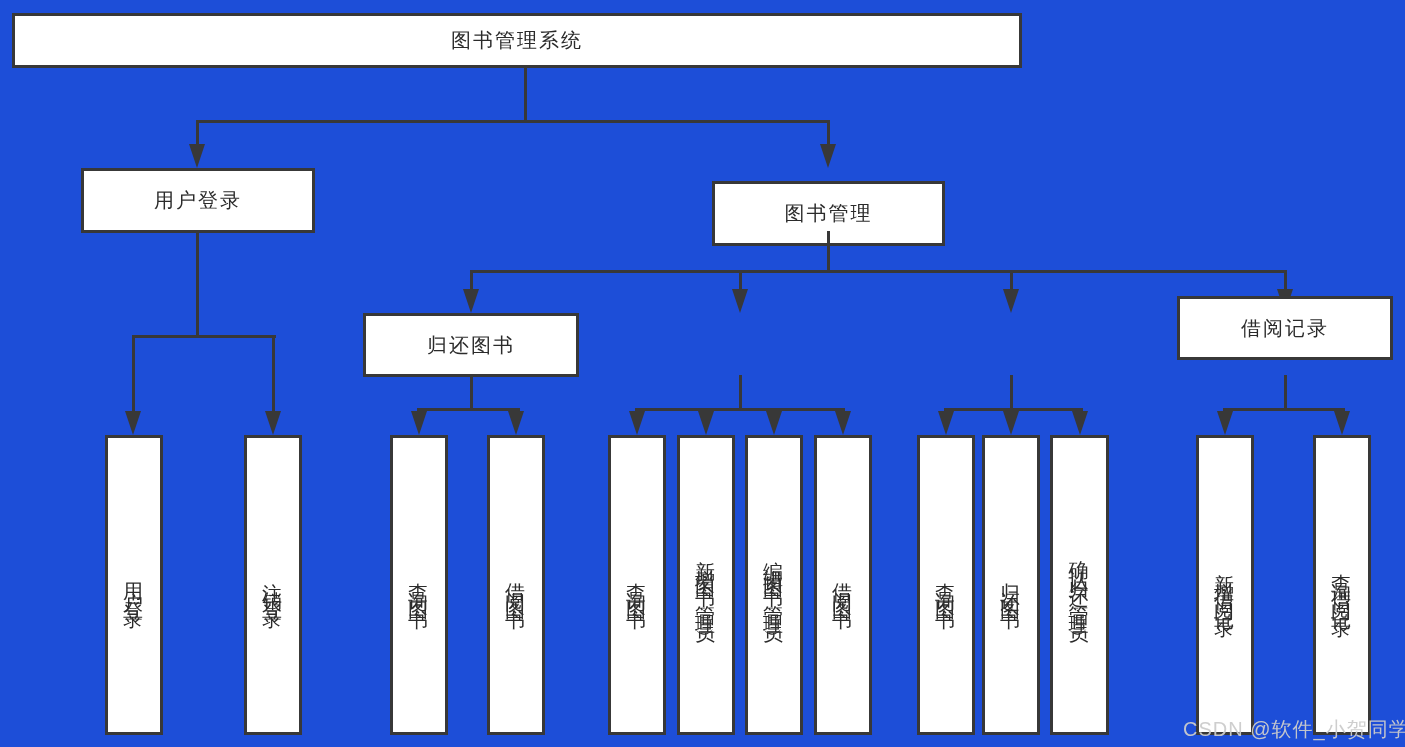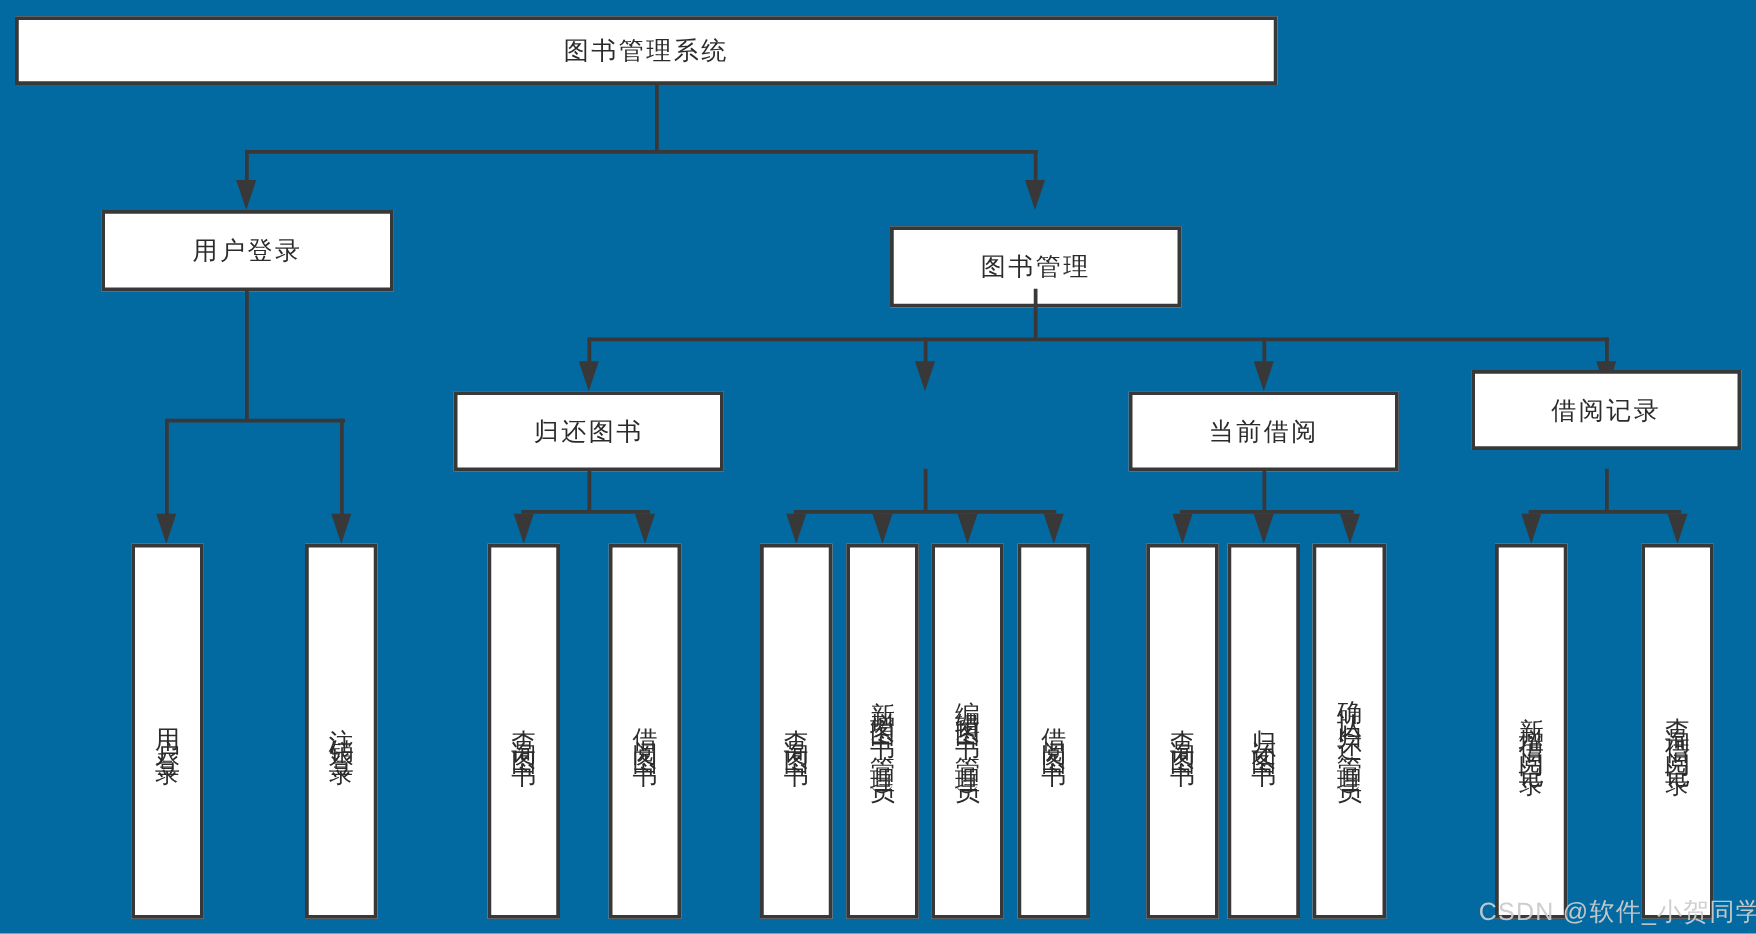--- a/index.html
+++ b/index.html
@@ -1,19 +1,19 @@
 <!DOCTYPE html>
 <html><head>
 <meta charset="utf-8">
 <style>
   html,body{margin:0;padding:0;background:#ffffff;}
   #canvas{
     position:relative;
     width:1405px;height:747px;
-    background:#0369a1;
+    background:#1d4ed8;
     font-family:"Liberation Sans",sans-serif;
     color:#2b2b2b;
     overflow:hidden;
   }
   .box{
     position:absolute;
     background:#ffffff;
     border:3px solid #383838;
     box-sizing:border-box;
     display:flex;
@@ -88,23 +88,20 @@
   <div class="vline" style="left:739px;top:270px;height:21px;"></div>
   <div class="arrow" style="left:732px;top:289px;"></div>
   <div class="vline" style="left:1010px;top:270px;height:21px;"></div>
   <div class="arrow" style="left:1003px;top:289px;"></div>
   <div class="vline" style="left:1284px;top:270px;height:21px;"></div>
   <div class="arrow" style="left:1277px;top:289px;"></div>
 
   <div class="box hbox" style="left:363px;top:313px;width:216px;height:64px;">
     <span>归还图书</span>
   </div>
-  <div class="box hbox" style="left:903px;top:313px;width:216px;height:64px;">
-    <span>当前借阅</span>
-  </div>
   <div class="box hbox" style="left:1177px;top:296px;width:216px;height:64px;">
     <span>借阅记录</span>
   </div>
 
   <div class="vline" style="left:470px;top:375px;height:35px;"></div>
   <div class="hline" style="left:417px;top:408px;width:103px;"></div>
   <div class="arrow" style="left:411px;top:411px;"></div>
   <div class="arrow" style="left:508px;top:411px;"></div>
 
   <div class="vline" style="left:739px;top:375px;height:35px;"></div>

